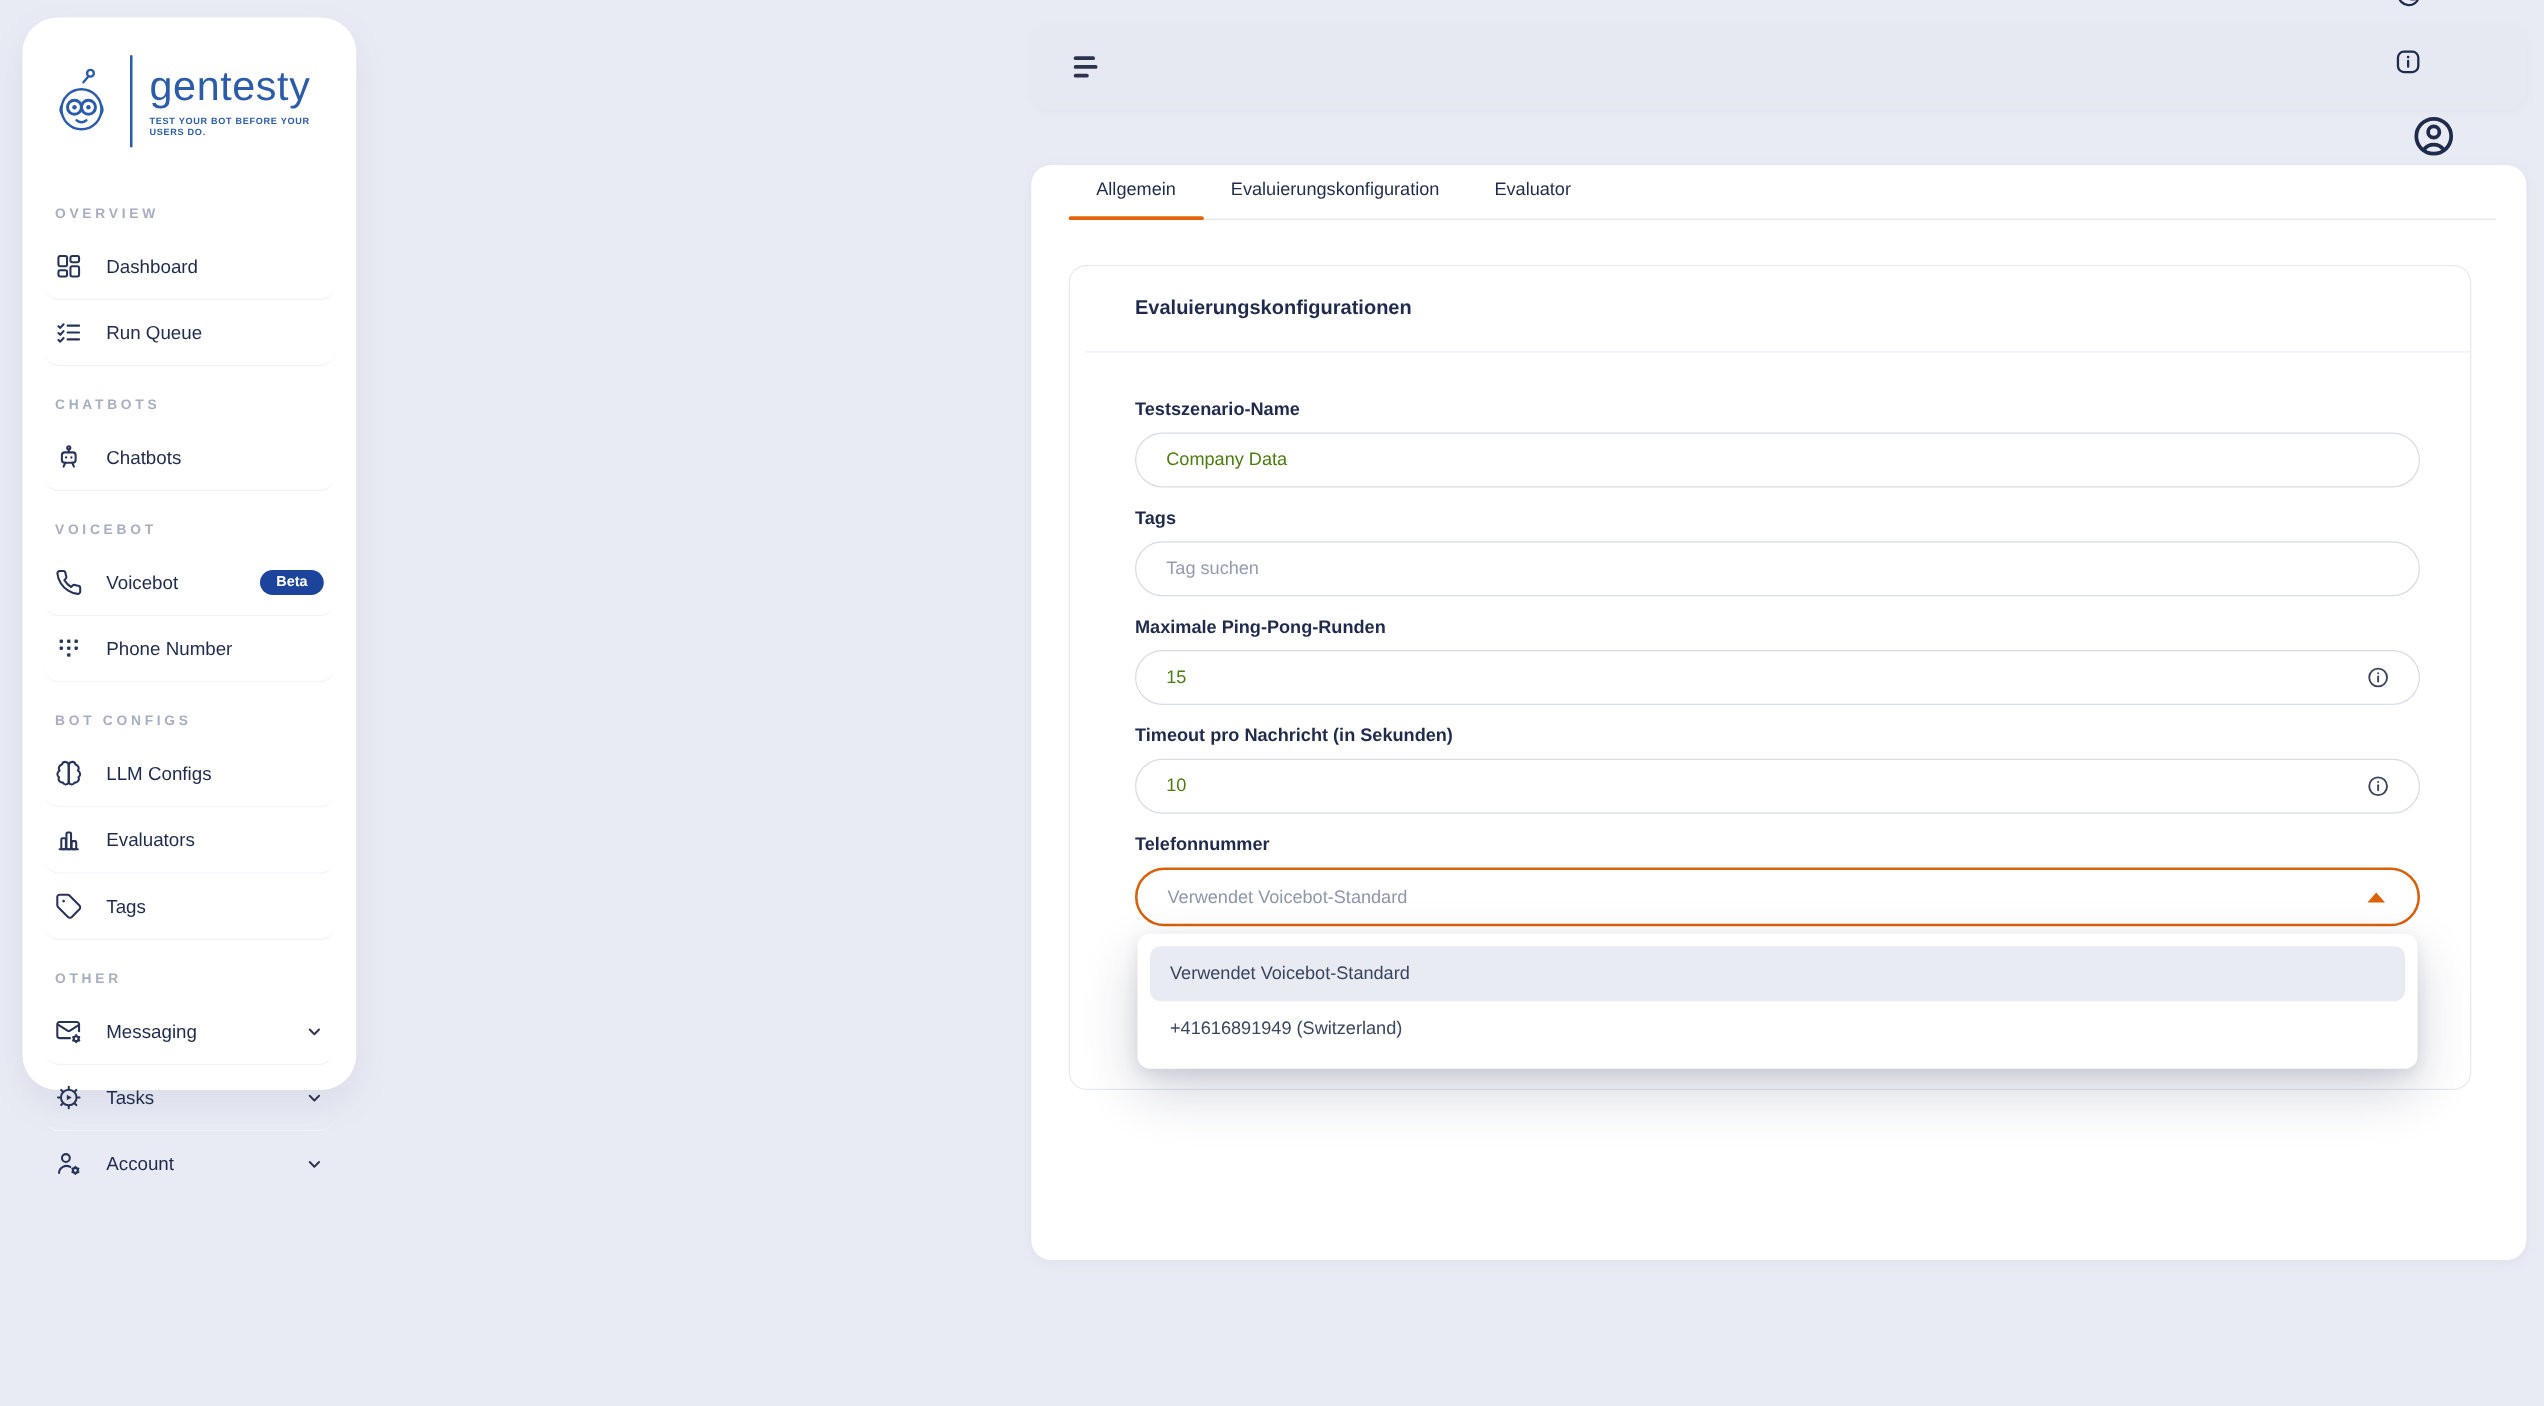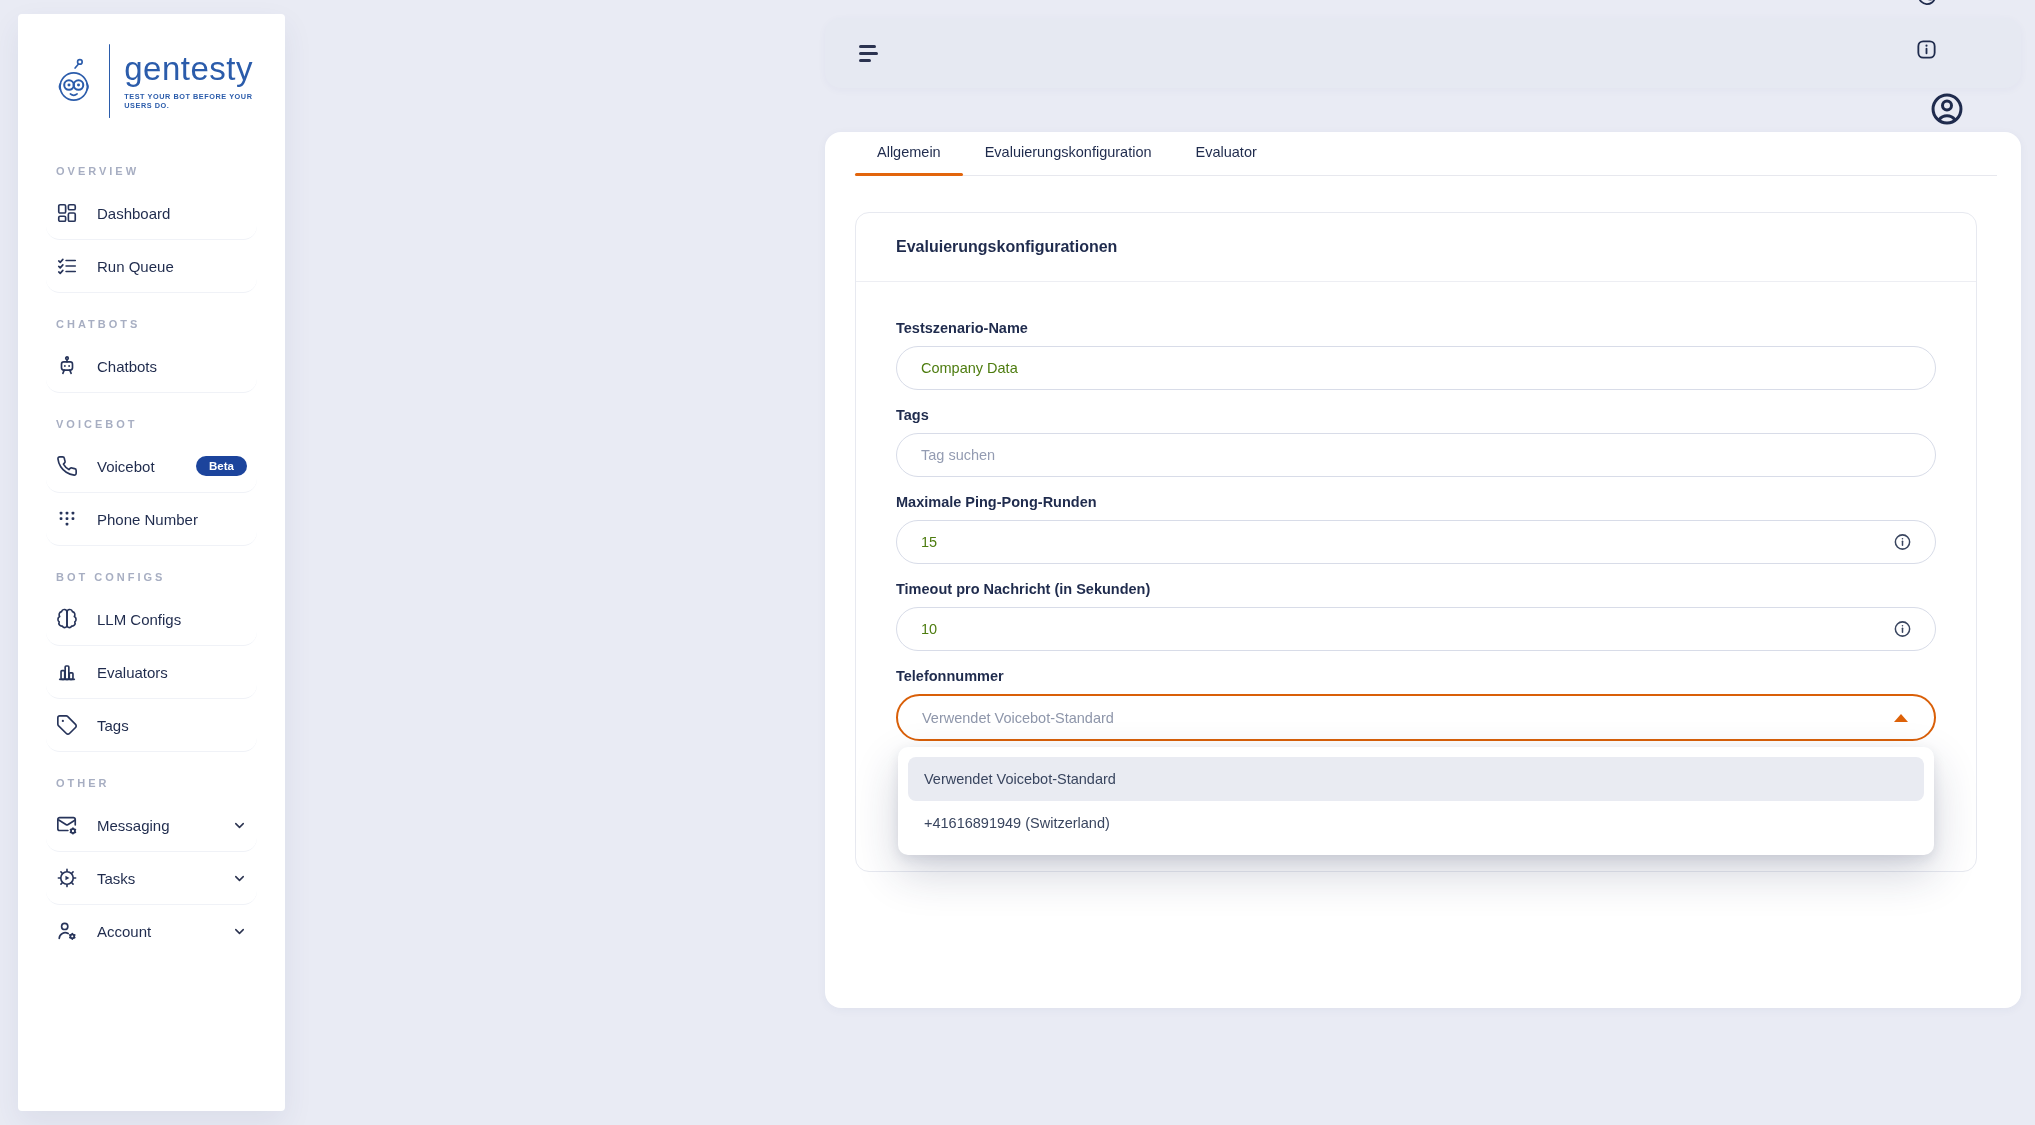--- a/index.html
+++ b/index.html
@@ -6,24 +6,24 @@
   html,body { margin:0; padding:0; }
   body {
     width:2035px; height:1125px; overflow:hidden; position:relative;
     background:#e9ebf4;
     font-family:"Liberation Sans", sans-serif;
     color:#1f2b4d;
   }
 
   
   .sidebar {
-    position:absolute; left:18px; top:14px; width:267px; height:1097px;
-    background:#ffffff; border-radius:4px;
+    position:absolute; left:18px; top:14px; width:267px; height:858px;
+    background:#ffffff; border-radius:28px;
     box-shadow:0 12px 30px rgba(45,62,120,.08);
-    padding:0 28px;
+    padding:0 16px;
   }
   .logo-block { display:flex; align-items:center; gap:14px; padding:30px 4px 22px 8px; }
   .logo-divider { width:2px; height:74px; background:#2b5cab; border-radius:2px; }
   .logo-textcol { display:flex; flex-direction:column; }
   .logo-word { font-size:33px; color:#2b5cab; font-weight:500; letter-spacing:.5px; line-height:1; }
   .logo-tagline { font-size:7.3px; color:#2b5cab; font-weight:700; letter-spacing:.55px; margin-top:7px; }
 
   .nav-section-label {
     font-size:11px; font-weight:700; letter-spacing:3px; color:#a7aec2;
     margin:25px 10px 10px 10px;
@@ -84,21 +84,21 @@
 
   .tabs { display:flex; margin:16px 24px 0 30px; border-bottom:1px solid #e7e8ee; }
   .tab { padding:12px 22px 15px 22px; font-size:14.5px; color:#1f2b4d; cursor:pointer; position:relative; }
   .tab.active { font-weight:500; }
   .tab.active::after {
     content:""; position:absolute; left:0; right:0; bottom:-1px; height:3px;
     background:#e2650c; border-radius:2px;
   }
 
   .inner-card {
-    margin:36px 44px 0 30px; border:1px solid #e7e9f0; border-radius:14px; background:#fff;
+    margin:36px 44px 0 30px; border:1px solid #e7e9f0; border-radius:14px; background:#fff;padding-left:12px;
   }
   .inner-card-header {
     padding:25px 40px; font-size:16px; font-weight:700; color:#1f2b4d;
     border-bottom:1px solid #edeef3;
   }
   .inner-card-body { padding:38px 40px 130px 40px; }
 
   .field { margin-bottom:17px; }
   .field-label { font-size:14.5px; font-weight:600; color:#1f2b4d; margin-bottom:10px; }
   .input-wrap { position:relative; }

